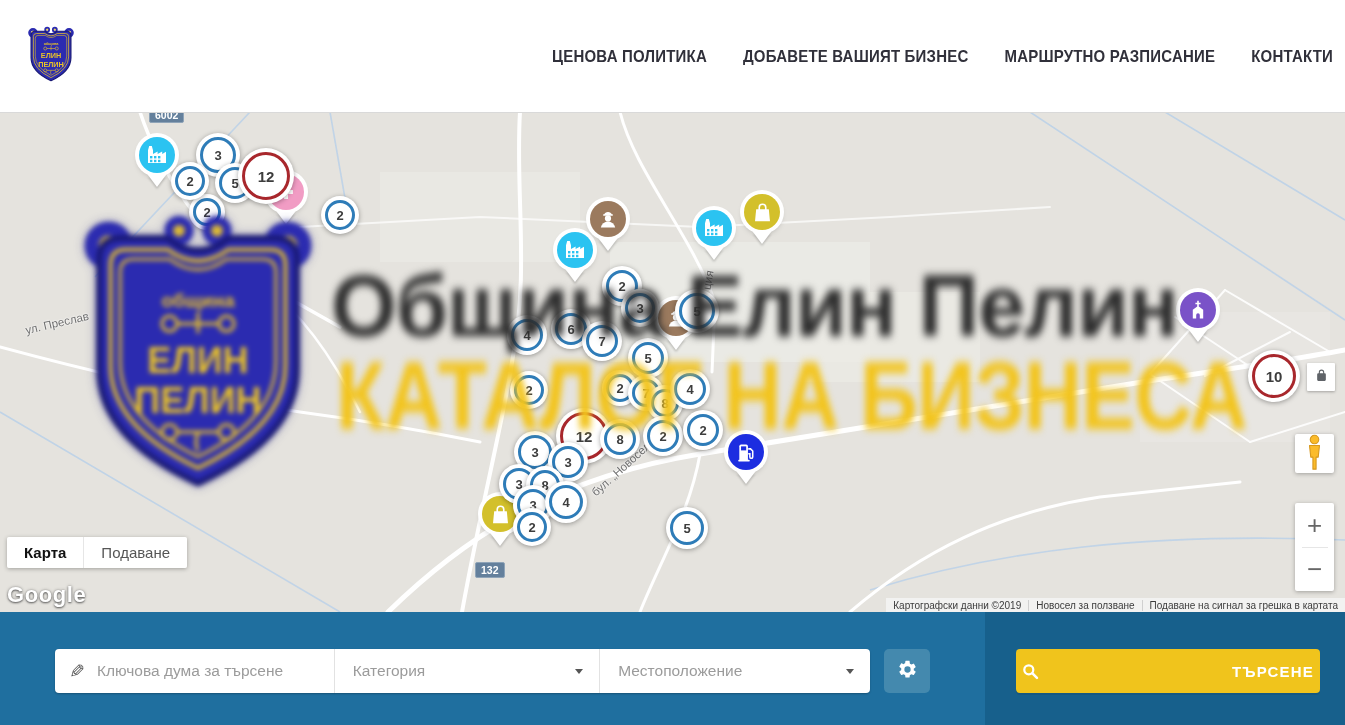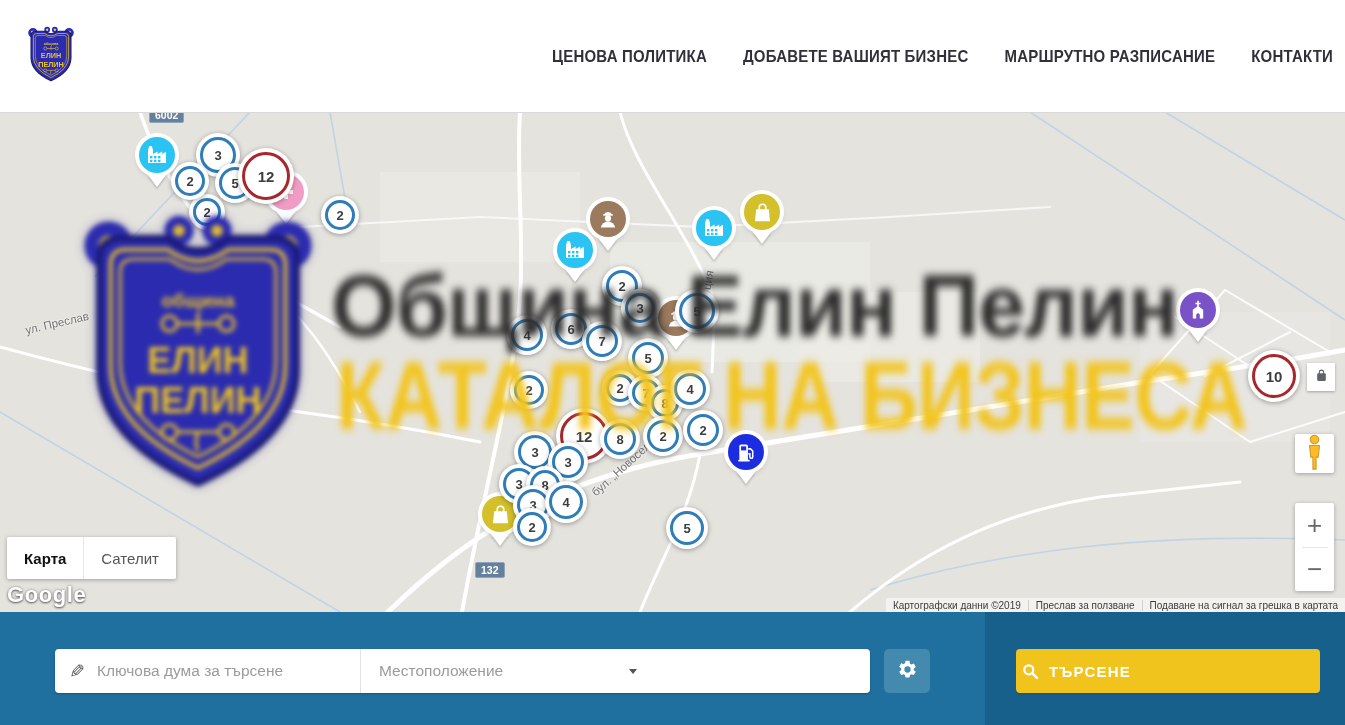--- a/index.html
+++ b/index.html
@@ -51,21 +51,21 @@
   .wm1{position:absolute;left:331px;top:150px;font-size:88px;font-weight:bold;color:#2d2d2d;
        white-space:nowrap;letter-spacing:-1px;transform:scaleX(.96);transform-origin:0 50%;
        filter:blur(4px);z-index:6;pointer-events:none;line-height:1;}
   .wm2{position:absolute;left:336px;top:236px;font-size:96px;font-weight:bold;color:#f2c41d;
        white-space:nowrap;letter-spacing:-1px;transform:scaleX(.84);transform-origin:0 50%;
        filter:blur(4px);z-index:6;pointer-events:none;line-height:1;}
 
   
   .maptype{position:absolute;left:7px;top:425px;display:flex;z-index:8;
            box-shadow:0 1px 4px rgba(0,0,0,.3);border-radius:2px;overflow:hidden;}
-  .maptype-btn{height:42px;background:#fff;border:none;font-family:inherit;font-size:15px;
+  .maptype-btn{height:31px;background:#fff;border:none;font-family:inherit;font-size:15px;
            padding:0 17px;cursor:pointer;}
   .maptype-btn.active{font-weight:bold;color:#111;}
   .maptype-btn.inactive{color:#565656;border-left:1px solid #e6e6e6;}
   .google-logo{position:absolute;left:7px;top:470px;z-index:8;color:#fff;font-size:22px;
            font-weight:bold;letter-spacing:.6px;cursor:pointer;
            text-shadow:0 1px 2px rgba(70,70,70,.8),0 0 3px rgba(70,70,70,.5);}
   .attribution{position:absolute;right:0;bottom:0;height:14px;z-index:8;display:flex;
            align-items:center;background:rgba(245,245,245,.85);font-size:10px;color:#3c3c3c;}
   .attribution span{padding:0 7px;white-space:nowrap;}
   .attribution span + span{border-left:1px solid #d0d0d0;}
@@ -97,21 +97,21 @@
   .f-key input::placeholder{color:#9b9b9b;}
   .selectlike{justify-content:space-between;padding:0 16px 0 18px;cursor:pointer;}
   .selectlike .sel-text{font-size:15.5px;color:#9b9b9b;}
   .caret{width:0;height:0;border-left:4.5px solid transparent;border-right:4.5px solid transparent;
          border-top:5.5px solid #555;}
   .gear-btn{position:absolute;left:884px;top:37px;width:46px;height:44px;background:#4489ae;
          border:none;border-radius:5px;cursor:pointer;display:flex;align-items:center;
          justify-content:center;}
   .search-btn{position:absolute;left:1016px;top:37px;width:304px;height:44px;background:#f0c41c;
          border:none;border-radius:4px;cursor:pointer;display:flex;align-items:center;
-         justify-content:flex-start;gap:10px;box-shadow:0 2px 0 rgba(0,0,0,.08);}
+         justify-content:space-between;gap:10px;box-shadow:0 2px 0 rgba(0,0,0,.08);}
   .search-btn span{color:#fff;font-size:15px;font-weight:bold;letter-spacing:1.2px;
          font-family:inherit;}
 </style>
 </head>
 <body>
 
 <div class="page">
 
   <header class="header">
     <div class="logo">
@@ -411,26 +411,26 @@
             <circle cx="75" cy="115" r="4"></circle>
       <path d="M49,115 h22 M60,115 q-2,6 0,10"></path>
     </g>
   </svg>
 </div>
     <div class="wm1">Община Елин Пелин</div>
     <div class="wm2">КАТАЛОГ НА БИЗНЕСА</div>
 
     <div class="maptype">
       <button class="maptype-btn active">Карта</button>
-      <button class="maptype-btn inactive">Сателит</button>
+      <button class="maptype-btn inactive">Подаване</button>
     </div>
     <div class="google-logo">Google</div>
     <div class="attribution" id="attribution">
         <span>Картографски данни ©2019</span>
-        <span>Преслав за ползване</span>
+        <span>Новосел за ползване</span>
         <span>Подаване на сигнал за грешка в картата</span>
       </div>
 
     <button class="lock-btn">
       <span><svg width="13" height="13" viewBox="0 0 24 24">
             <path fill="#5f6368" d="M18 8h-1V6a5 5 0 0 0-10 0v2H6a2 2 0 0 0-2 2v10a2 2 0 0 0 2 2h12a2 2 0 0 0 2-2V10a2 2 0 0 0-2-2zm-9-2a3 3 0 0 1 6 0v2H9z"></path>
           </svg></span>
     </button>
     <button class="pegman-btn">
       <span><svg width="21" height="37" viewBox="0 0 22 40">
@@ -445,20 +445,24 @@
     </div>
   </div>
 
   <div class="searchbar">
     <div class="panel-right"></div>
     <div class="searchbox">
       <div class="field f-key">
         <span class="pencil-icon">✎</span>
         <input type="text" placeholder="Ключова дума за търсене" style="">
       </div>
+      <div class="field f-cat selectlike">
+        <span class="sel-text">Категория</span>
+        <i class="caret"></i>
+      </div>
       <div class="field f-loc selectlike">
         <span class="sel-text">Местоположение</span>
         <i class="caret"></i>
       </div>
     </div>
     <button class="gear-btn">
       <span><svg viewBox="0 0 24 24" width="21" height="21">
             <path fill="#fff" d="M19.14 12.94a7 7 0 0 0 .05-.94 7 7 0 0 0-.05-.94l2.03-1.58a.5.5 0 0 0 .12-.64l-1.92-3.32a.5.5 0 0 0-.61-.22l-2.39.96a7.2 7.2 0 0 0-1.62-.94l-.36-2.54A.5.5 0 0 0 13.9 2h-3.8a.5.5 0 0 0-.49.42l-.36 2.54a7.2 7.2 0 0 0-1.62.94l-2.39-.96a.5.5 0 0 0-.61.22L2.71 8.48a.5.5 0 0 0 .12.64l2.03 1.58a7 7 0 0 0 0 1.88l-2.03 1.58a.5.5 0 0 0-.12.64l1.92 3.32c.14.24.42.34.61.22l2.39-.96c.5.38 1.03.7 1.62.94l.36 2.54c.05.24.25.42.49.42h3.8c.24 0 .44-.18.49-.42l.36-2.54a7.2 7.2 0 0 0 1.62-.94l2.39.96c.19.12.47.02.61-.22l1.92-3.32a.5.5 0 0 0-.12-.64zM12 15.6A3.6 3.6 0 1 1 15.6 12 3.6 3.6 0 0 1 12 15.6z"></path>
           </svg></span>
     </button>

